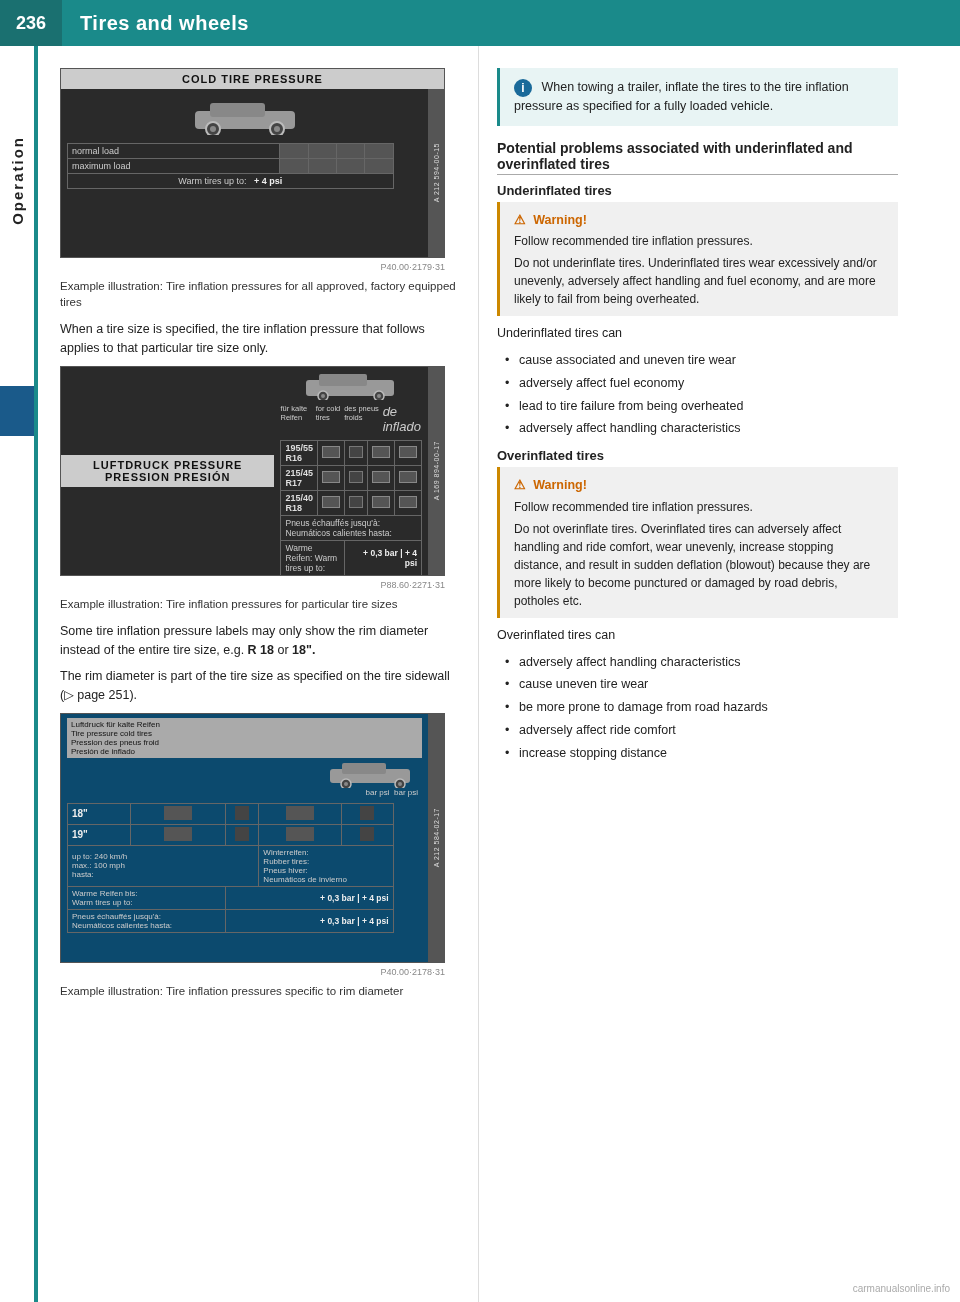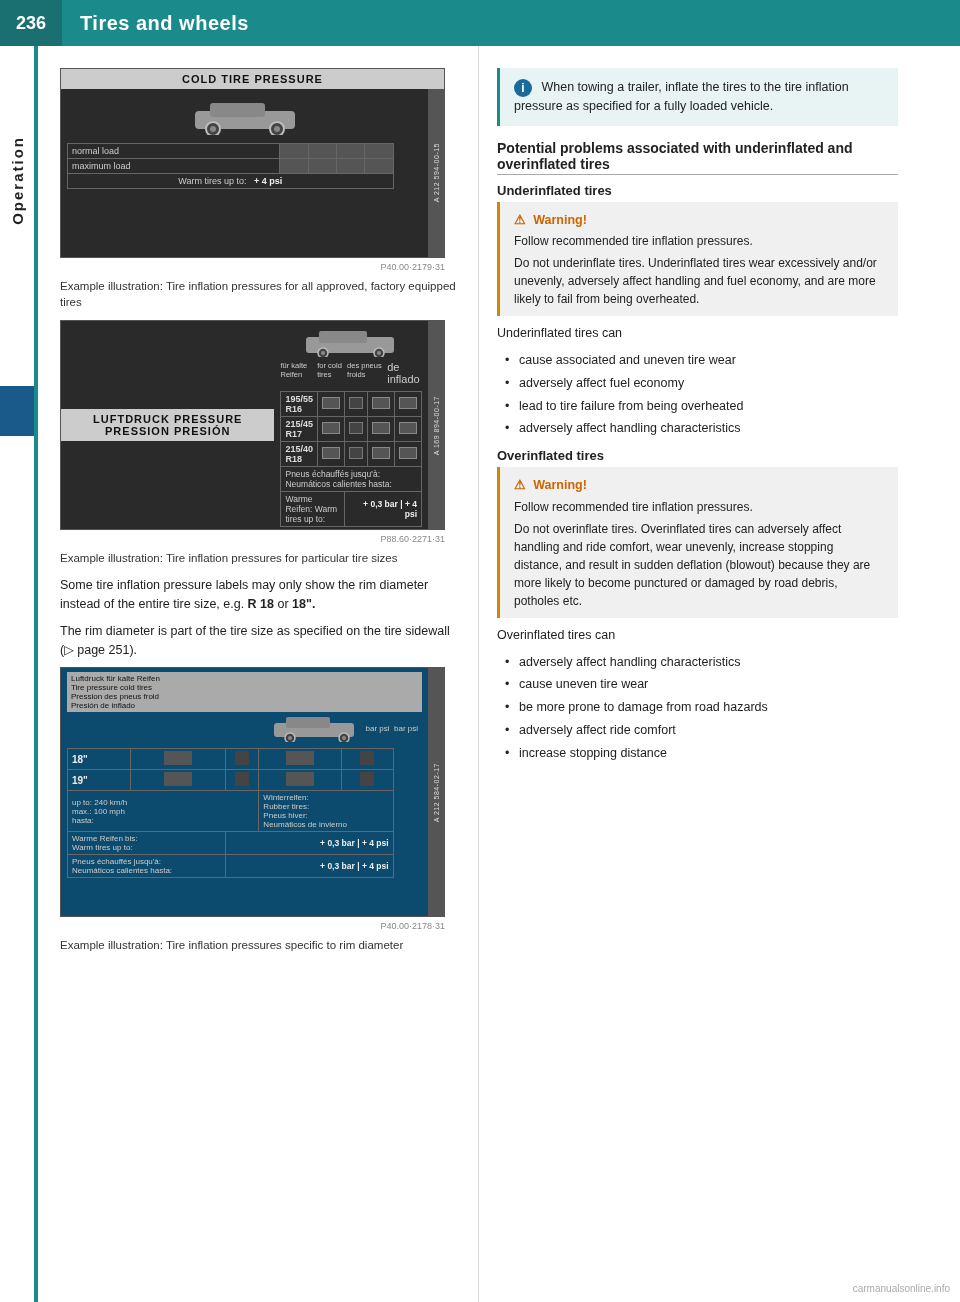--- a/index.html
+++ b/index.html
@@ -357,40 +357,41 @@
             </table>
         </div>
         <div class="diagram-side">
           <span class="diagram-side-text">A 212 594-00-15</span>
         </div>
       </div>
     </div>
     <div class="diagram-ref">P40.00·2179·31</div>
     <div class="caption-text">Example illustration: Tire inflation pressures for all approved, factory equipped tires</div>
 
+    <div class="body-text">When a tire size is specified, the tire inflation pressure that follows applies to that particular tire size only.</div>
 
     <div class="diagram-box2">
       <div class="diagram-title">LUFTDRUCK PRESSURE PRESSION PRESIÓN</div>
       <div class="diagram-inner">
         <div class="diagram-main">
 
           <svg class="car-svg" width="100" height="30" viewBox="0 0 100 30">
             <rect x="5" y="10" width="88" height="16" rx="3" fill="#999"></rect>
             <rect x="18" y="4" width="48" height="12" rx="2" fill="#888"></rect>
             <circle cx="22" cy="26" r="5" fill="#444" stroke="#bbb" stroke-width="1.5"></circle>
             <circle cx="78" cy="26" r="5" fill="#444" stroke="#bbb" stroke-width="1.5"></circle>
             <circle cx="22" cy="26" r="2" fill="#888"></circle>
             <circle cx="78" cy="26" r="2" fill="#888"></circle>
           </svg>
 
           <div style="display:flex;flex-direction:row;justify-content:space-around;width:100%;margin-bottom:2px;">
             <span style="font-size:7.5px;color:#ccc;">für kalte Reifen</span>
             <span style="font-size:7.5px;color:#ccc;">for cold tires</span>
             <span style="font-size:7.5px;color:#ccc;">des pneus froids</span>
-            <span style="font-size:11px;color:#ccc;">de inflado</span>
+            <span style="font-size:13px;color:#ccc;font-style:italic;">de inflado</span>
           </div>
           <table class="diagram-table">
             <tbody>
                 <tr>
               <td style="text-align:left;color:#ddd;font-size:9px;font-weight:bold;">195/55 R16</td>
               <td><div style="width:18px;height:12px;background:#555;border:1px solid #888;display:inline-block;"></div></td>
               <td><div style="width:14px;height:12px;background:#444;border:1px solid #777;display:inline-block;"></div></td>
               <td><div style="width:18px;height:12px;background:#555;border:1px solid #888;display:inline-block;"></div></td>
               <td><div style="width:18px;height:12px;background:#555;border:1px solid #888;display:inline-block;"></div></td>
             </tr>
@@ -438,21 +439,21 @@
       <div class="diagram-inner">
         <div class="diagram-main">
 
           <div style="background:#aaa;width:100%;padding:2px 4px;">
             <div style="font-size:8px;color:#111;">Luftdruck für kalte Reifen</div>
             <div style="font-size:8px;color:#111;">Tire pressure cold tires</div>
             <div style="font-size:8px;color:#111;">Pression des pneus froid</div>
             <div style="font-size:8px;color:#111;">Presión de inflado</div>
           </div>
 
-          <div style="display:flex;flex-direction:row;align-items:center;justify-content:flex-end;width:100%;padding:2px 4px;">
+          <div style="display:flex;flex-direction:column;align-items:flex-end;justify-content:flex-end;width:100%;padding:2px 4px;">
             <svg width="90" height="28" viewBox="0 0 90 28">
               <rect x="2" y="9" width="80" height="14" rx="3" fill="#999"></rect>
               <rect x="14" y="3" width="44" height="11" rx="2" fill="#888"></rect>
               <circle cx="18" cy="24" r="5" fill="#444" stroke="#bbb" stroke-width="1.5"></circle>
               <circle cx="72" cy="24" r="5" fill="#444" stroke="#bbb" stroke-width="1.5"></circle>
               <circle cx="18" cy="24" r="2" fill="#888"></circle>
               <circle cx="72" cy="24" r="2" fill="#888"></circle>
             </svg>
             <div style="display:flex;flex-direction:column;margin-left:4px;">
               <span style="font-size:8px;color:#ccc;">bar psi&nbsp;&nbsp;bar psi</span>

